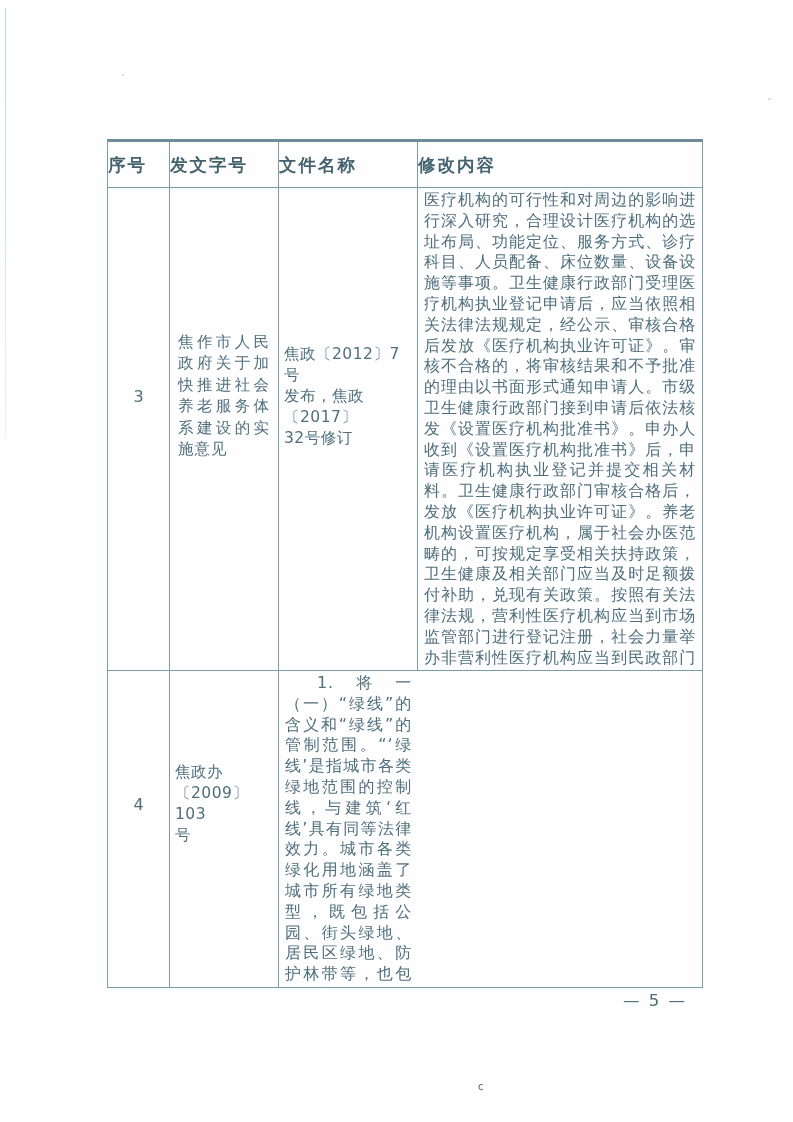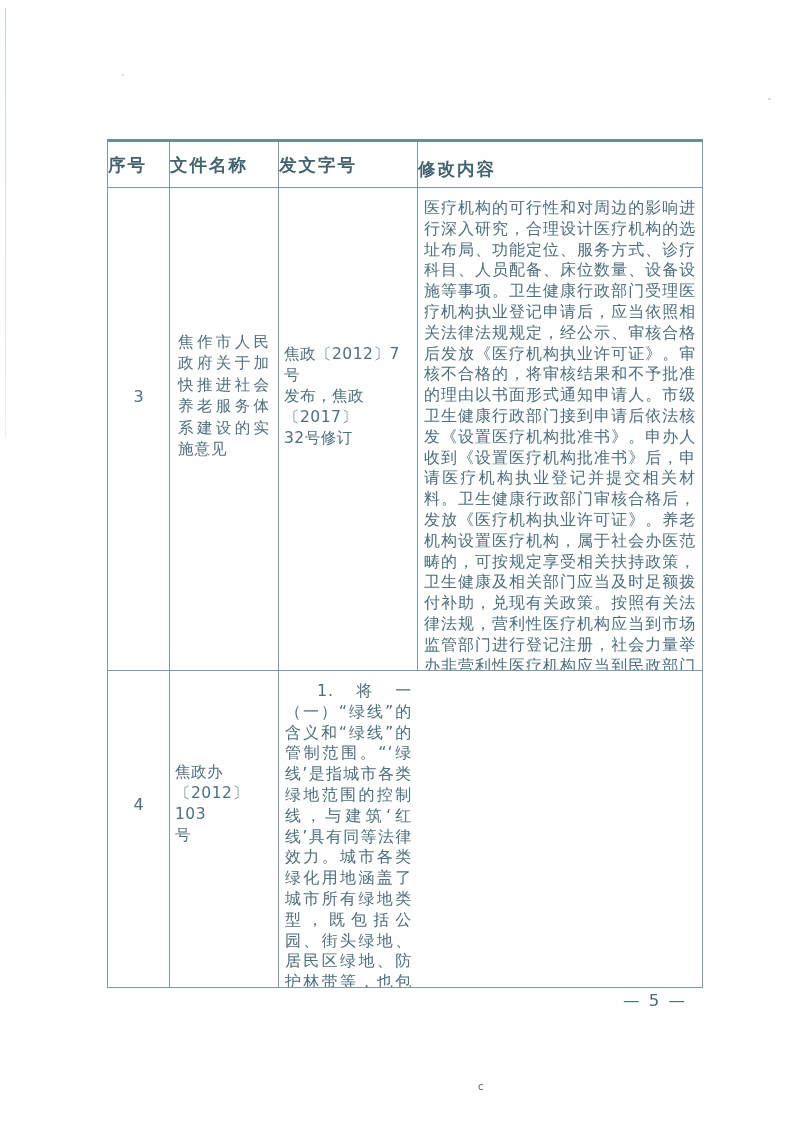--- a/index.html
+++ b/index.html
@@ -40,21 +40,21 @@
     border-bottom: 1.5px solid #7d9ba5;
     background: #fefefe;
   }
   .cell {
     box-sizing: border-box;
     border-right: 1.5px solid #7d9ba5;
     border-bottom: 1.5px solid #7d9ba5;
     overflow: hidden;
     position: relative;
   }
-  .cell.last-col { border-right: none; margin-top: 8px; }
+  .cell.last-col { border-right: none; }
   .cell.last-row { border-bottom: none; }
   .head {
     display: flex; align-items: center; 
     font-weight: bold;
     font-size: 17.5px;
     letter-spacing: 2px;
     color: #44636f;
   }
   .center {
     display: flex; align-items: center; justify-content: center;
@@ -122,24 +122,24 @@
   <div class="speck" style="left:377px; top:151px; width:2px; height:2px;"></div>
   <div class="speck" style="left:768px; top:98px; width:3px; height:2px;"></div>
   <div class="speck" style="left:492px; top:296px; width:2px; height:2px;"></div>
 
   <div class="doc-table">
 
     <div class="cell head">
       <span>序号</span>
     </div>
     <div class="cell head">
-      <span>文件名称</span>
+      <span>发文字号</span>
     </div>
     <div class="cell head">
-      <span>发文字号</span>
+      <span>文件名称</span>
     </div>
     <div class="cell head last-col">
       <span>修改内容</span>
     </div>
 
     <div class="cell center seq">
       <span class="up33">3</span>
     </div>
     <div class="cell vmid title-cell">
       <div class="title-text up33">焦作市人民政府关于加快推进社会养老服务体系建设的实施意见</div>
@@ -148,21 +148,21 @@
       <div class="docnum-text up33">焦政〔2012〕7号
 发布，焦政〔2017〕
 32号修订</div>
     </div>
     <div class="cell last-col content-cell">医疗机构的可行性和对周边的影响进行深入研究，合理设计医疗机构的选址布局、功能定位、服务方式、诊疗科目、人员配备、床位数量、设备设施等事项。卫生健康行政部门受理医疗机构执业登记申请后，应当依照相关法律法规规定，经公示、审核合格后发放《医疗机构执业许可证》。审核不合格的，将审核结果和不予批准的理由以书面形式通知申请人。市级卫生健康行政部门接到申请后依法核发《设置医疗机构批准书》。申办人收到《设置医疗机构批准书》后，申请医疗机构执业登记并提交相关材料。卫生健康行政部门审核合格后，发放《医疗机构执业许可证》。养老机构设置医疗机构，属于社会办医范畴的，可按规定享受相关扶持政策，卫生健康及相关部门应当及时足额拨付补助，兑现有关政策。按照有关法律法规，营利性医疗机构应当到市场监管部门进行登记注册，社会力量举办非营利性医疗机构应当到民政部门进行社会服务机构登记。”</div>
 
     <div class="cell center seq last-row">
       <span class="up25">4</span>
     </div>
     <div class="cell vmid docnum-cell last-row">
-      <div class="docnum-text up25">焦政办〔2012〕103
+      <div class="docnum-text up25">焦政办〔2009〕103
 号</div>
     </div>
     <div class="cell last-col last-row content-cell indent-first">1.将一（一）“绿线”的含义和“绿线”的管制范围。“‘绿线’是指城市各类绿地范围的控制线，与建筑‘红线’具有同等法律效力。城市各类绿化用地涵盖了城市所有绿地类型，既包括公园、街头绿地、居民区绿地、防护林带等，也包括了单位附属绿地、庭院绿地以及城市规划区内不宜建设的荒地、湿地。绿线可以分为现状绿线和规划绿线两种情况，对现状绿线来说，它是一个保护线，绿线范围内不得进行非绿化建设；对规划绿线来说，它是一个控制线，绿线范围内将按照规划进行绿化建设或改造。”修订为：“绿线是城市规划确定的，各类绿地范围的控制界线。绿</div>
 
   </div>
 
   <div class="page-number">— 5 —</div>
   <div class="stray-mark">c</div>
 
 </div>

